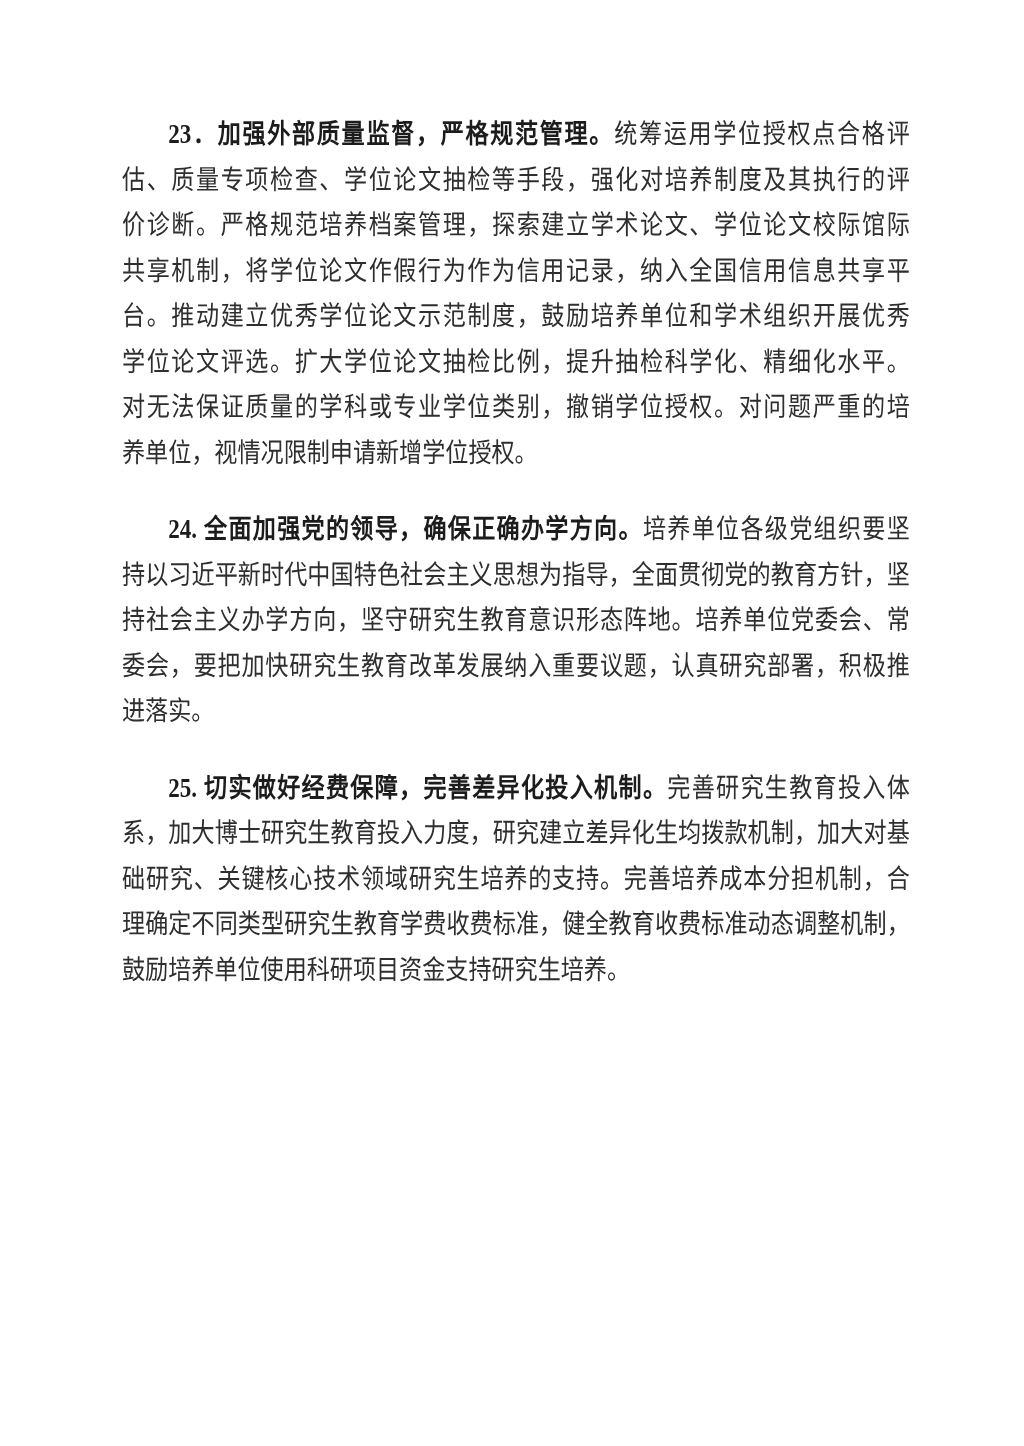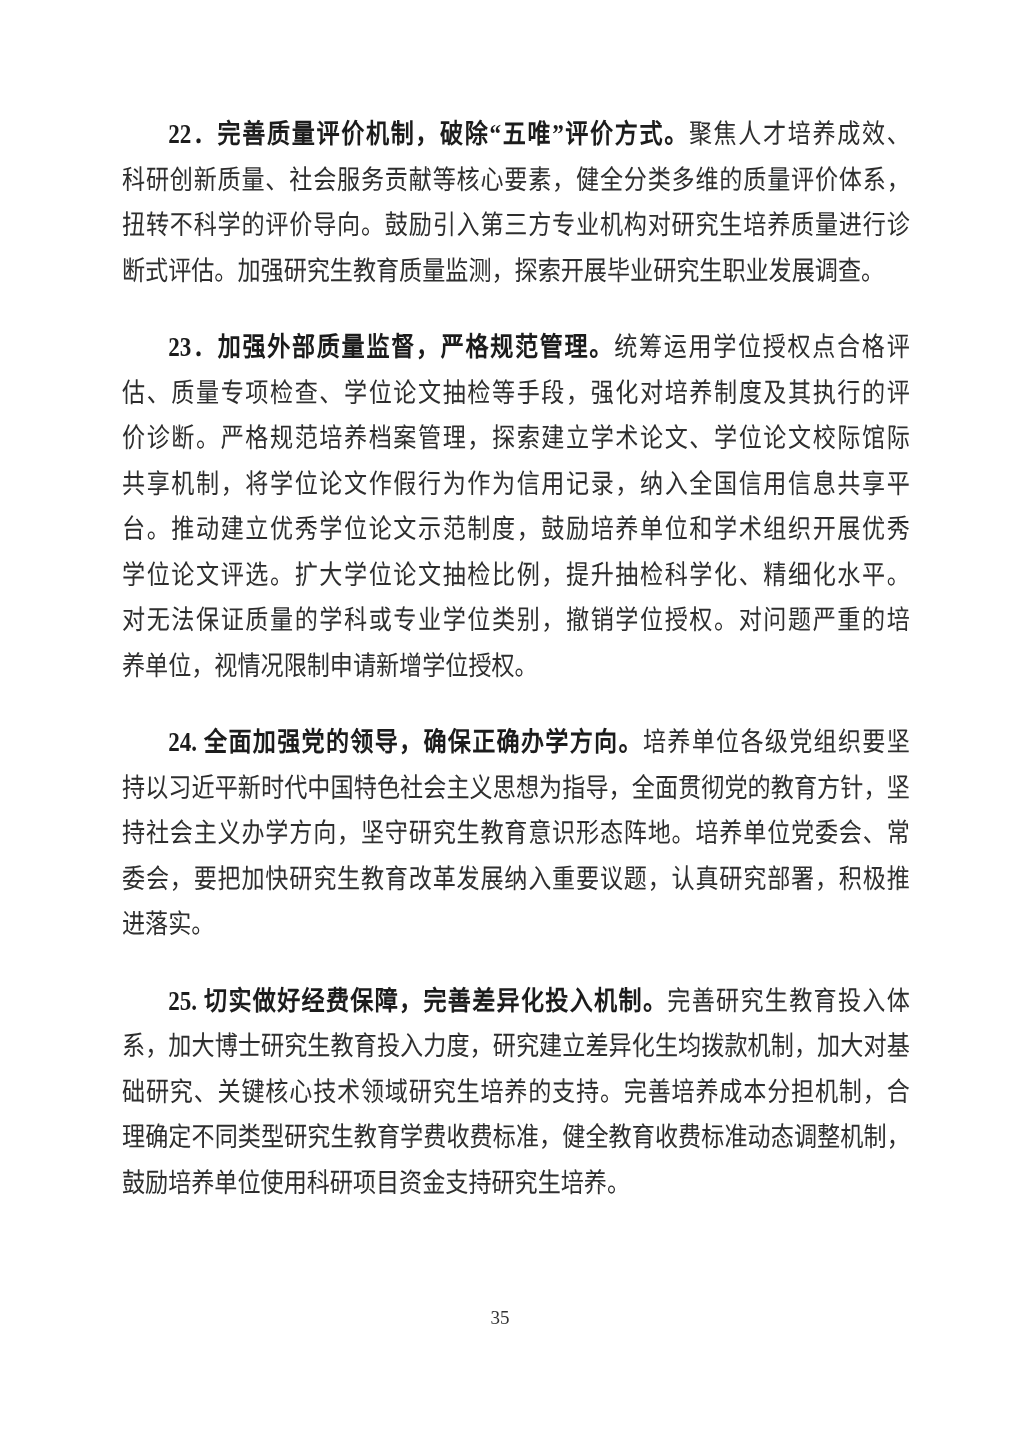--- a/index.html
+++ b/index.html
@@ -67,26 +67,20 @@
     color: #333333;
     font-family: "Liberation Serif", serif;
   }
 </style>
 </head>
 <body>
 
 <div class="page">
   <main class="content">
       <section class="block para-block">
-        <div class="line indent"><b>22．完善质量评价机制，破除“五唯”评价方式。</b><span>聚焦人才培养成效、</span></div>
-        <div class="line"><span>科研创新质量、社会服务贡献等核心要素，健全分类多维的质量评价体系，</span></div>
-        <div class="line"><span>扭转不科学的评价导向。鼓励引入第三方专业机构对研究生培养质量进行诊</span></div>
-        <div class="line last"><span>断式评估。加强研究生教育质量监测，探索开展毕业研究生职业发展调查。</span></div>
-      </section>
-      <section class="block para-block">
         <div class="line indent"><b>23．加强外部质量监督，严格规范管理。</b><span>统筹运用学位授权点合格评</span></div>
         <div class="line"><span>估、质量专项检查、学位论文抽检等手段，强化对培养制度及其执行的评</span></div>
         <div class="line"><span>价诊断。严格规范培养档案管理，探索建立学术论文、学位论文校际馆际</span></div>
         <div class="line"><span>共享机制，将学位论文作假行为作为信用记录，纳入全国信用信息共享平</span></div>
         <div class="line"><span>台。推动建立优秀学位论文示范制度，鼓励培养单位和学术组织开展优秀</span></div>
         <div class="line"><span>学位论文评选。扩大学位论文抽检比例，提升抽检科学化、精细化水平。</span></div>
         <div class="line"><span>对无法保证质量的学科或专业学位类别，撤销学位授权。对问题严重的培</span></div>
         <div class="line last"><span>养单位，视情况限制申请新增学位授权。</span></div>
       </section>
       <section class="block para-block">
@@ -97,14 +91,13 @@
         <div class="line last"><span>进落实。</span></div>
       </section>
       <section class="block para-block">
         <div class="line indent"><b>25. 切实做好经费保障，完善差异化投入机制。</b><span>完善研究生教育投入体</span></div>
         <div class="line"><span>系，加大博士研究生教育投入力度，研究建立差异化生均拨款机制，加大对基</span></div>
         <div class="line"><span>础研究、关键核心技术领域研究生培养的支持。完善培养成本分担机制，合</span></div>
         <div class="line"><span>理确定不同类型研究生教育学费收费标准，健全教育收费标准动态调整机制，</span></div>
         <div class="line last"><span>鼓励培养单位使用科研项目资金支持研究生培养。</span></div>
       </section>
     </main>
-  <div class="page-number">35</div>
 </div>
 
 </body></html>

